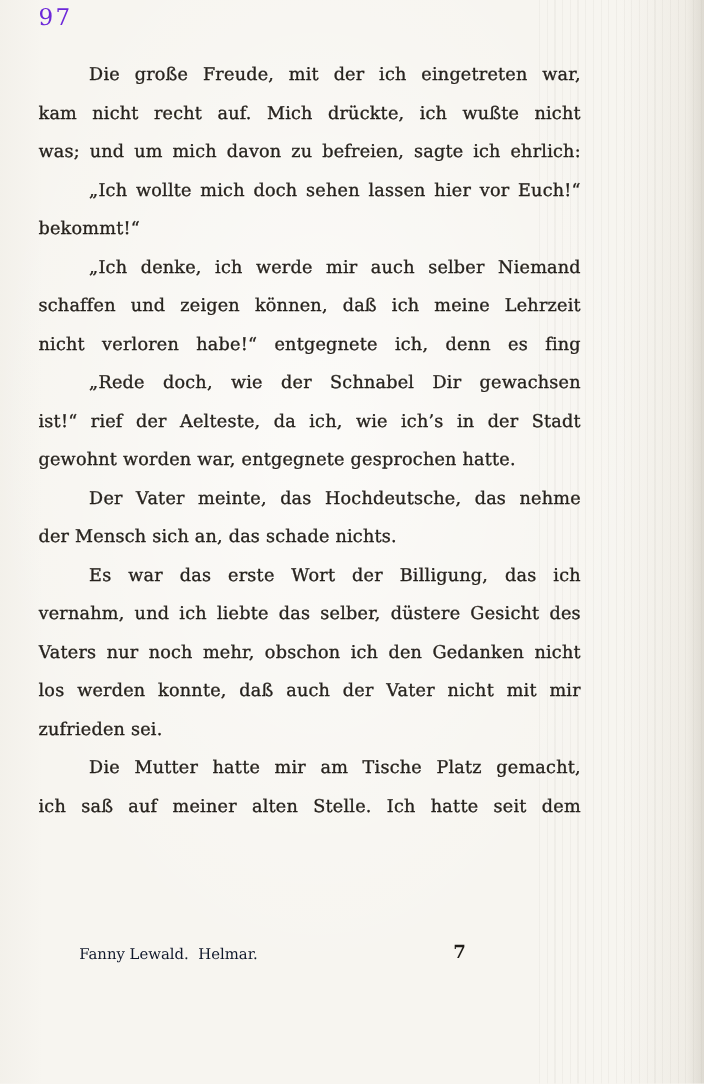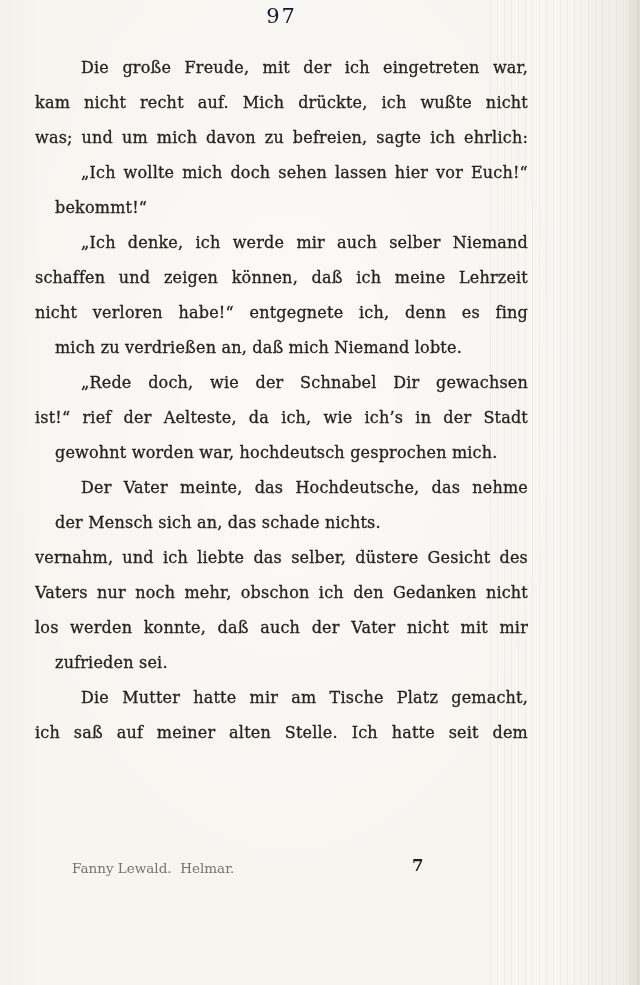--- a/index.html
+++ b/index.html
@@ -39,64 +39,62 @@
     height: 985px;
     background: linear-gradient(90deg, rgba(0,0,0,0) 0%, rgba(140,132,118,0.16) 100%);
     pointer-events: none;
   }
 
   .page-number {
     position: absolute;
     top: 4px;
     left: 35px;
     width: 493px;
-    text-align: center;
     font-size: 21px;
     letter-spacing: 2px;
-    color: #0f172a;
+    color: #6d28d9;
   }
 
   .text-block {
     position: absolute;
     top: 50px;
     left: 35px;
     width: 493px;
   }
   .line {
     height: 35px;
     line-height: 35px;
     font-size: 16px;
     text-align: justify;
     text-align-last: justify;
     overflow: hidden;
     letter-spacing: 0.2px;
     -webkit-text-stroke: 0.3px #26221d;
   }
   .line.short {
     text-align-last: left;
-    margin-left: 20px;
   }
   .line.ind {
     text-indent: 46px;
   }
 
   .footer {
     position: absolute;
     top: 856px;
     left: 0;
     width: 640px;
     height: 26px;
   }
   .footer-signature {
     position: absolute;
     left: 72px;
     top: 4px;
     font-size: 13.5px;
     white-space: pre;
-    color: #737373;
+    color: #0f172a;
   }
   .footer-sheet {
     position: absolute;
     left: 412px;
     top: 0;
     font-size: 16.5px;
     font-weight: bold;
     color: #1f1c18;
   }
 </style>
@@ -110,26 +108,26 @@
 
 <div class="text-block">
   <div class="line ind">Die große Freude, mit der ich eingetreten war,</div>
   <div class="line">kam nicht recht auf. Mich drückte, ich wußte nicht</div>
   <div class="line">was; und um mich davon zu befreien, sagte ich ehrlich:</div>
   <div class="line ind">„Ich wollte mich doch sehen lassen hier vor Euch!“</div>
   <div class="line short">bekommt!“</div>
   <div class="line ind">„Ich denke, ich werde mir auch selber Niemand</div>
   <div class="line">schaffen und zeigen können, daß ich meine Lehrzeit</div>
   <div class="line">nicht verloren habe!“ entgegnete ich, denn es fing</div>
-  <div class="line short">mich zu verdrießen an, daß mich Niemand lobte.</div>
   <div class="line ind">„Rede doch, wie der Schnabel Dir gewachsen</div>
   <div class="line">ist!“ rief der Aelteste, da ich, wie ich’s in der Stadt</div>
-  <div class="line short">gewohnt worden war, hochdeutsch gesprochen mich.</div>
+  <div class="line short">gewohnt worden war, entgegnete gesprochen hatte.</div>
   <div class="line ind">Der Vater meinte, das Hochdeutsche, das nehme</div>
   <div class="line short">der Mensch sich an, das schade nichts.</div>
+  <div class="line ind">Es war das erste Wort der Billigung, das ich</div>
   <div class="line">vernahm, und ich liebte das selber, düstere Gesicht des</div>
   <div class="line">Vaters nur noch mehr, obschon ich den Gedanken nicht</div>
   <div class="line">los werden konnte, daß auch der Vater nicht mit mir</div>
   <div class="line short">zufrieden sei.</div>
   <div class="line ind">Die Mutter hatte mir am Tische Platz gemacht,</div>
   <div class="line">ich saß auf meiner alten Stelle. Ich hatte seit dem</div>
 </div>
 
 <div class="footer">
   <div class="footer-signature">Fanny Lewald.&nbsp; Helmar.</div>

